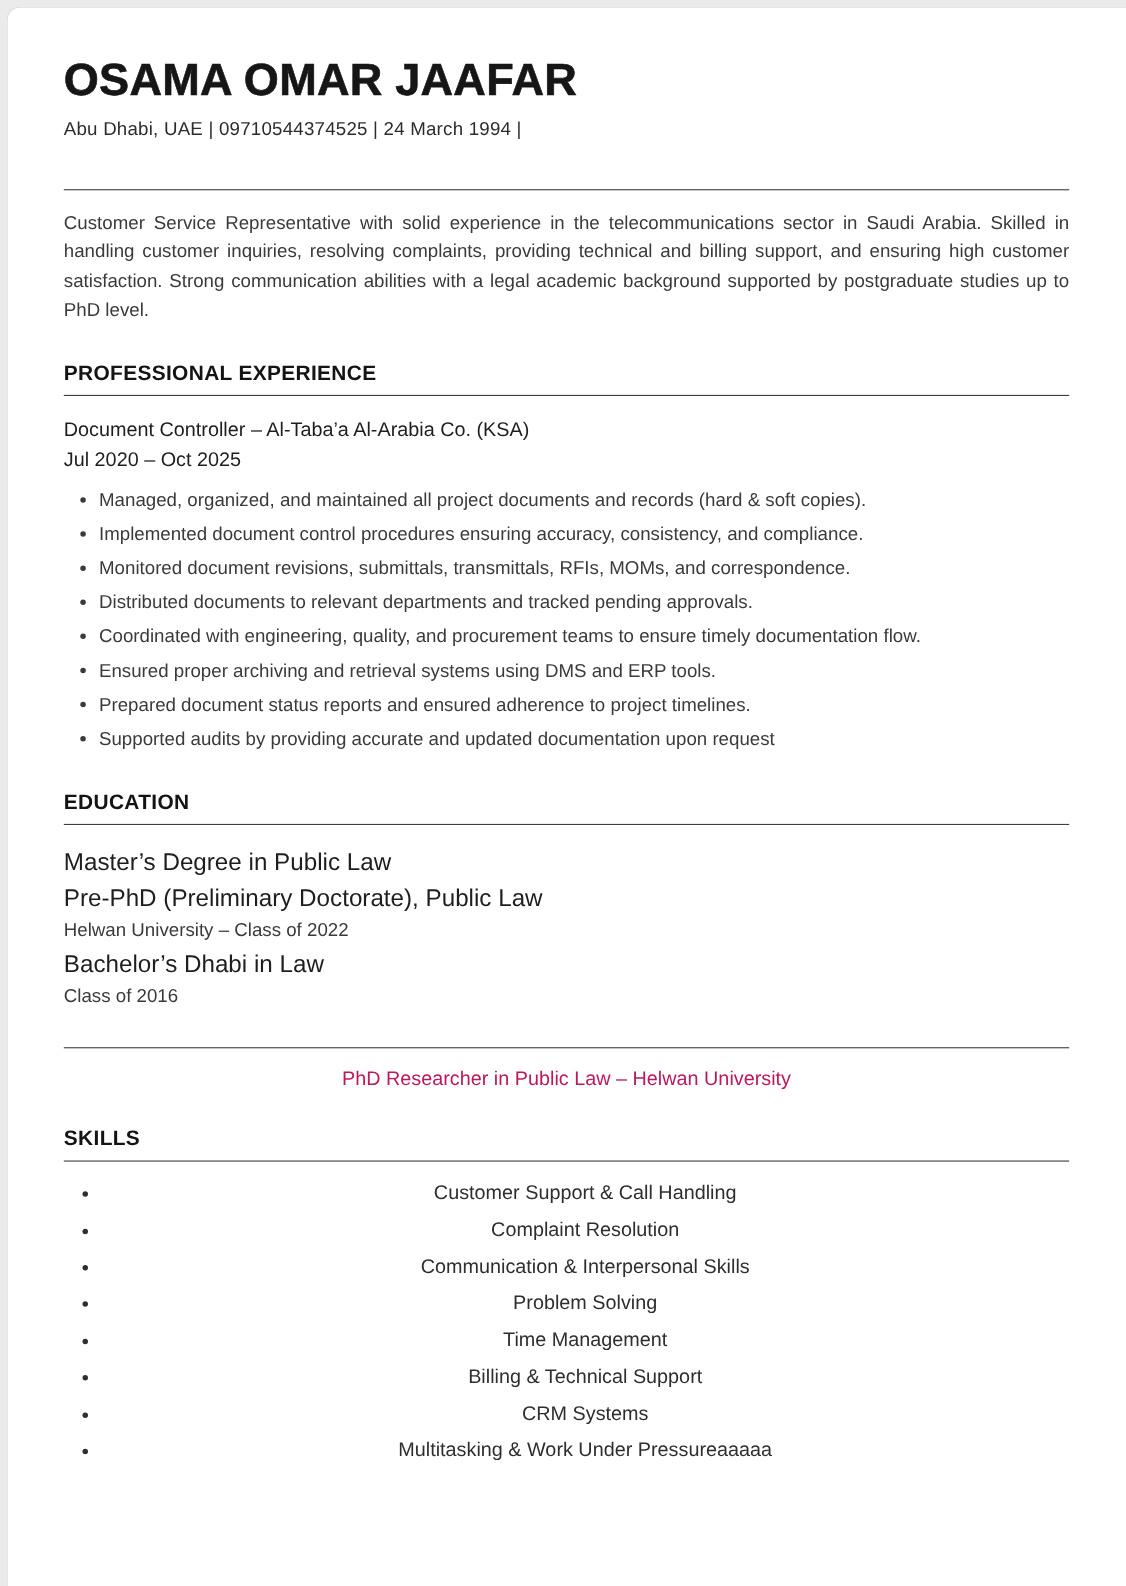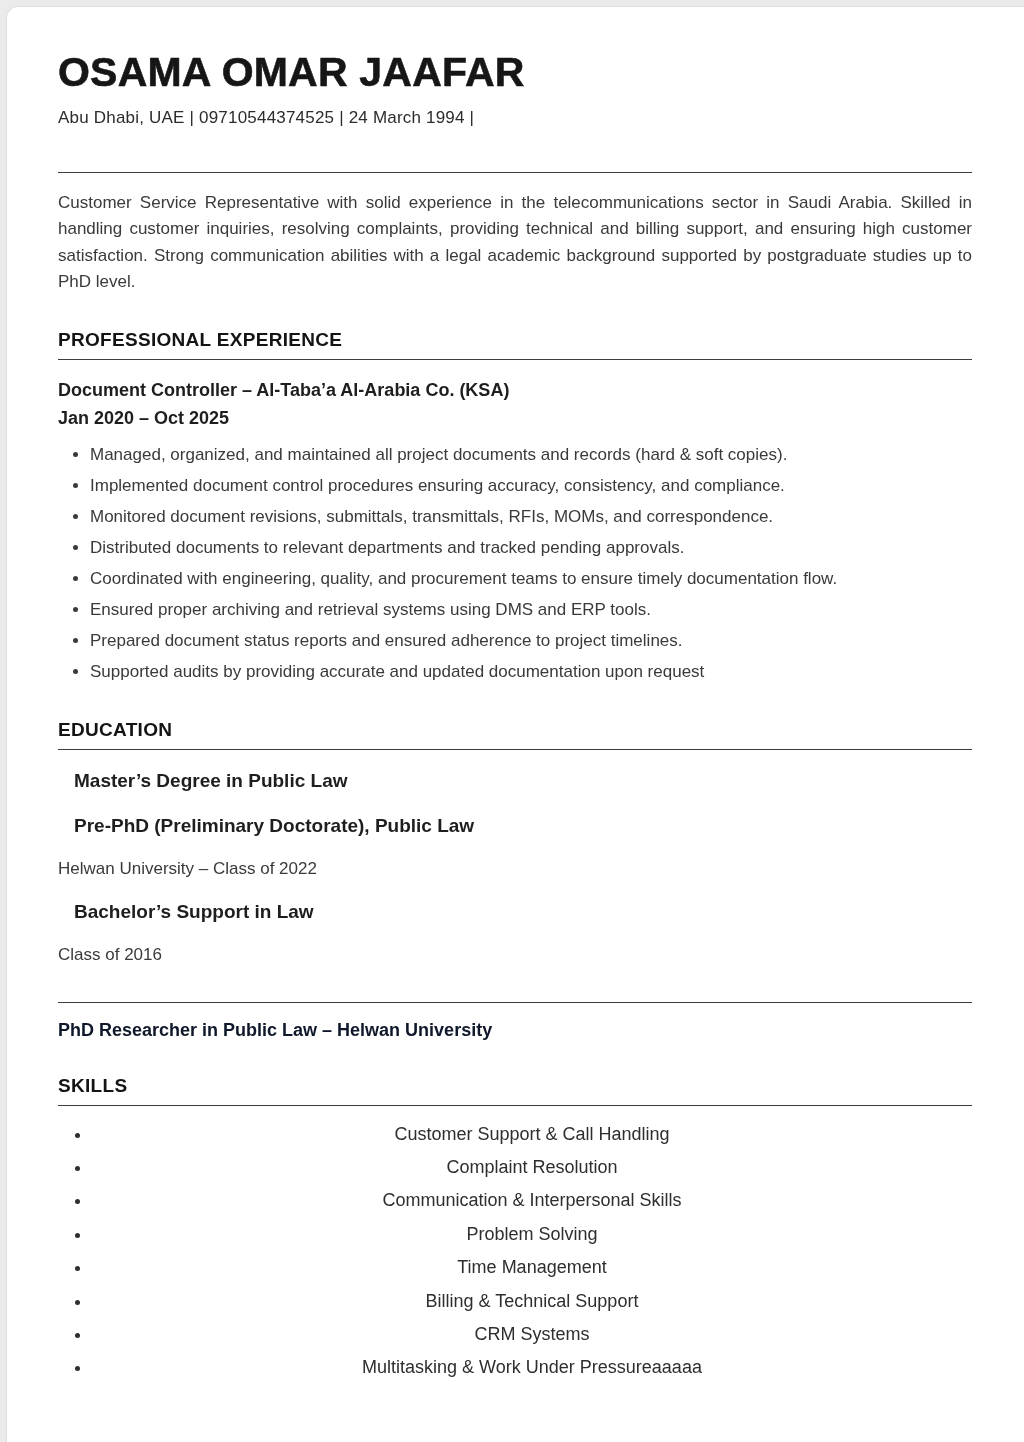--- a/index.html
+++ b/index.html
@@ -62,56 +62,57 @@
     font-size: 17px;
     line-height: 1.55;
     color: #3a3a3a;
   }
   .justify { text-align: justify; }
 
   
   .role-title, .role-dates {
     margin: 0;
     font-size: 18px;
-    font-weight: 700;
+    font-weight: 400;
     line-height: 1.55;
     color: #1e1e1e;
   }
   ul.exp-bullets {
     margin: 9px 0 0 0;
     padding-left: 32px;
   }
   ul.exp-bullets li {
     font-size: 17px;
     line-height: 1.53;
     color: #3a3a3a;
     margin-bottom: 5px;
   }
 
   
   .edu-degree {
-    margin: 16px;
-    font-size: 19px;
-    font-weight: 700;
+    margin: 0;
+    font-size: 22px;
+    font-weight: 400;
     line-height: 1.5;
     color: #1e1e1e;
   }
   .edu-detail {
     margin: 0 0 1px 0;
     font-size: 17px;
     line-height: 1.5;
     color: #3a3a3a;
   }
 
   
   .status-line {
     margin: 2px 0 0 0;
     font-size: 18px;
-    font-weight: 700;
-    color: #0f172a;
+    font-weight: 400;
+    color: #be185d;
+    text-align: center;
   }
 
   
   ul.skills-list {
     margin: 6px 0 0 0;
     padding-left: 34px;
     text-align: center;
   }
   ul.skills-list li {
     font-size: 18px;
@@ -132,21 +133,21 @@
 
   <section>
     <hr class="sec-rule">
     <p class="body-text justify">Customer Service Representative with solid experience in the telecommunications sector in Saudi Arabia. Skilled in handling customer inquiries, resolving complaints, providing technical and billing support, and ensuring high customer satisfaction. Strong communication abilities with a legal academic background supported by postgraduate studies up to PhD level.</p>
   </section>
 
   <section>
     <h2 class="sec-title">PROFESSIONAL EXPERIENCE</h2>
     <hr class="sec-rule">
     <p class="role-title">Document Controller – Al-Taba’a Al-Arabia Co. (KSA)</p>
-    <p class="role-dates">Jan 2020 – Oct 2025</p>
+    <p class="role-dates">Jul 2020 – Oct 2025</p>
     <ul class="exp-bullets">
       <li>Managed, organized, and maintained all project documents and records (hard &amp; soft copies).</li>
       <li>Implemented document control procedures ensuring accuracy, consistency, and compliance.</li>
       <li>Monitored document revisions, submittals, transmittals, RFIs, MOMs, and correspondence.</li>
       <li>Distributed documents to relevant departments and tracked pending approvals.</li>
       <li>Coordinated with engineering, quality, and procurement teams to ensure timely documentation flow.</li>
       <li>Ensured proper archiving and retrieval systems using DMS and ERP tools.</li>
       <li>Prepared document status reports and ensured adherence to project timelines.</li>
       <li>Supported audits by providing accurate and updated documentation upon request</li>
     </ul>
@@ -156,21 +157,21 @@
     <h2 class="sec-title">EDUCATION</h2>
     <hr class="sec-rule">
     <div class="edu-entry">
       <p class="edu-degree">Master’s Degree in Public Law</p>
     </div>
     <div class="edu-entry">
       <p class="edu-degree">Pre-PhD (Preliminary Doctorate), Public Law</p>
       <p class="edu-detail">Helwan University – Class of 2022</p>
     </div>
     <div class="edu-entry">
-      <p class="edu-degree">Bachelor’s Support in Law</p>
+      <p class="edu-degree">Bachelor’s Dhabi in Law</p>
       <p class="edu-detail">Class of 2016</p>
     </div>
   </section>
 
   <section>
     <hr class="sec-rule">
     <p class="status-line">PhD Researcher in Public Law – Helwan University</p>
   </section>
 
   <section>

